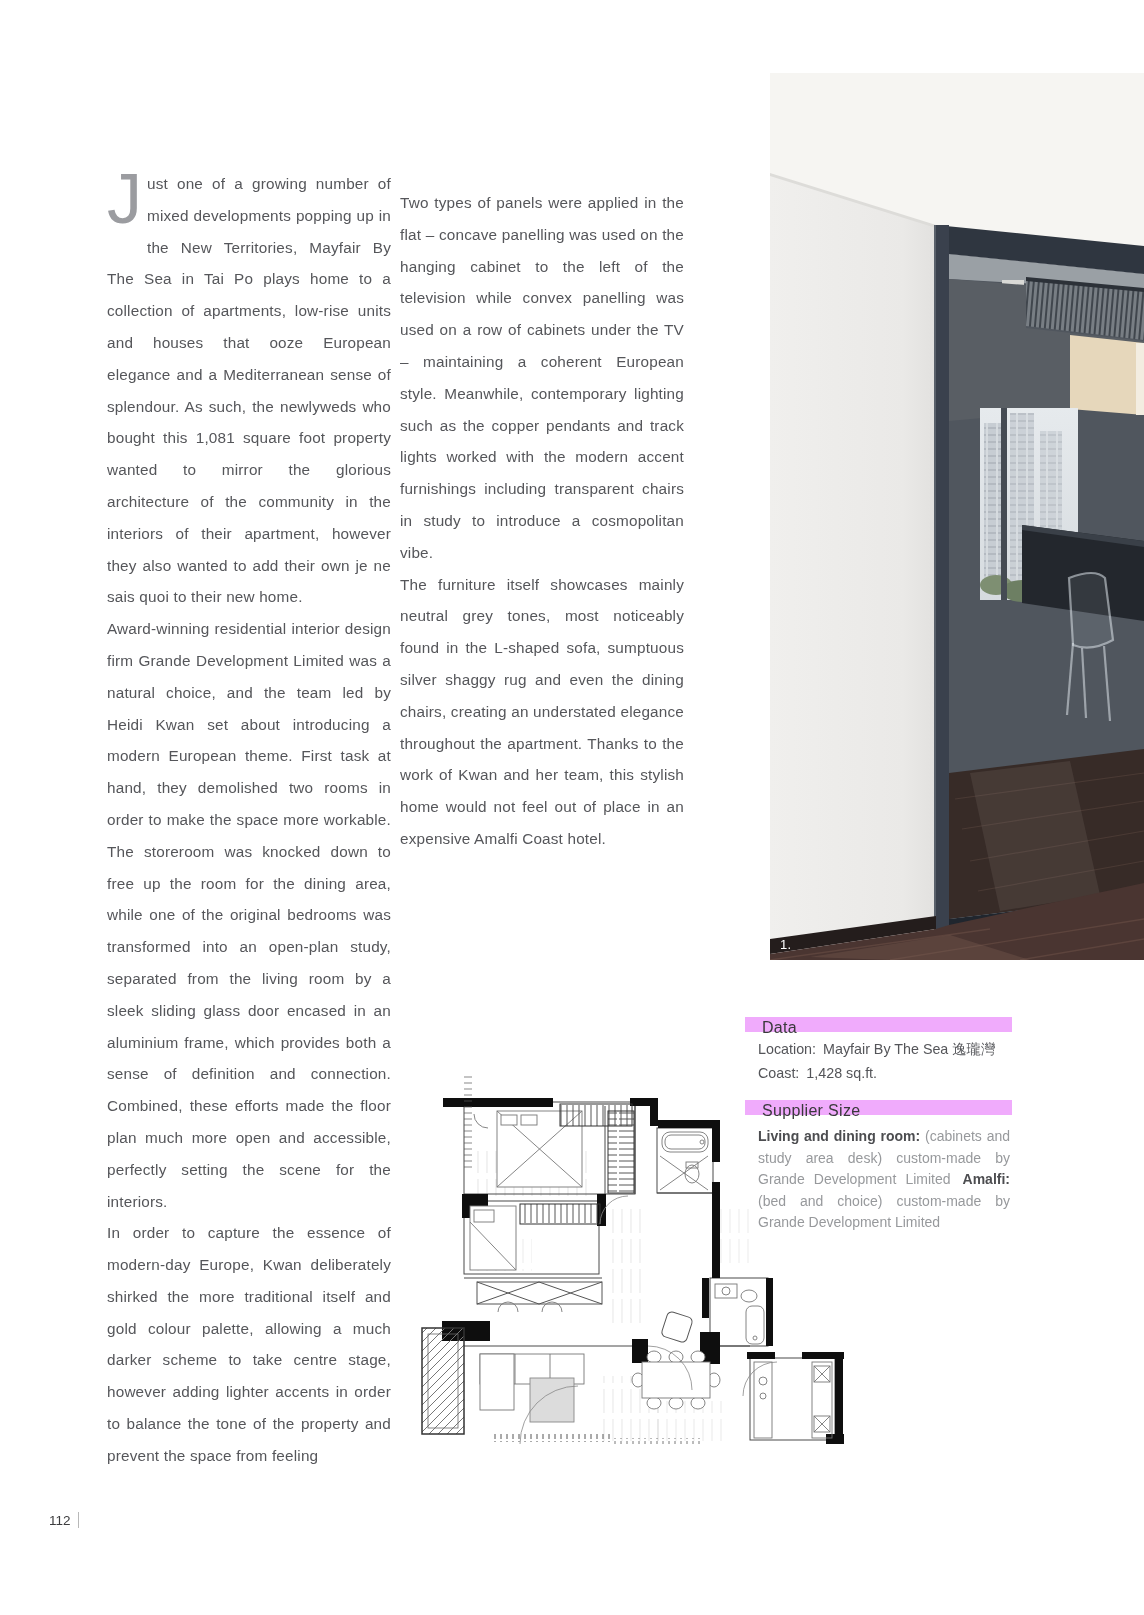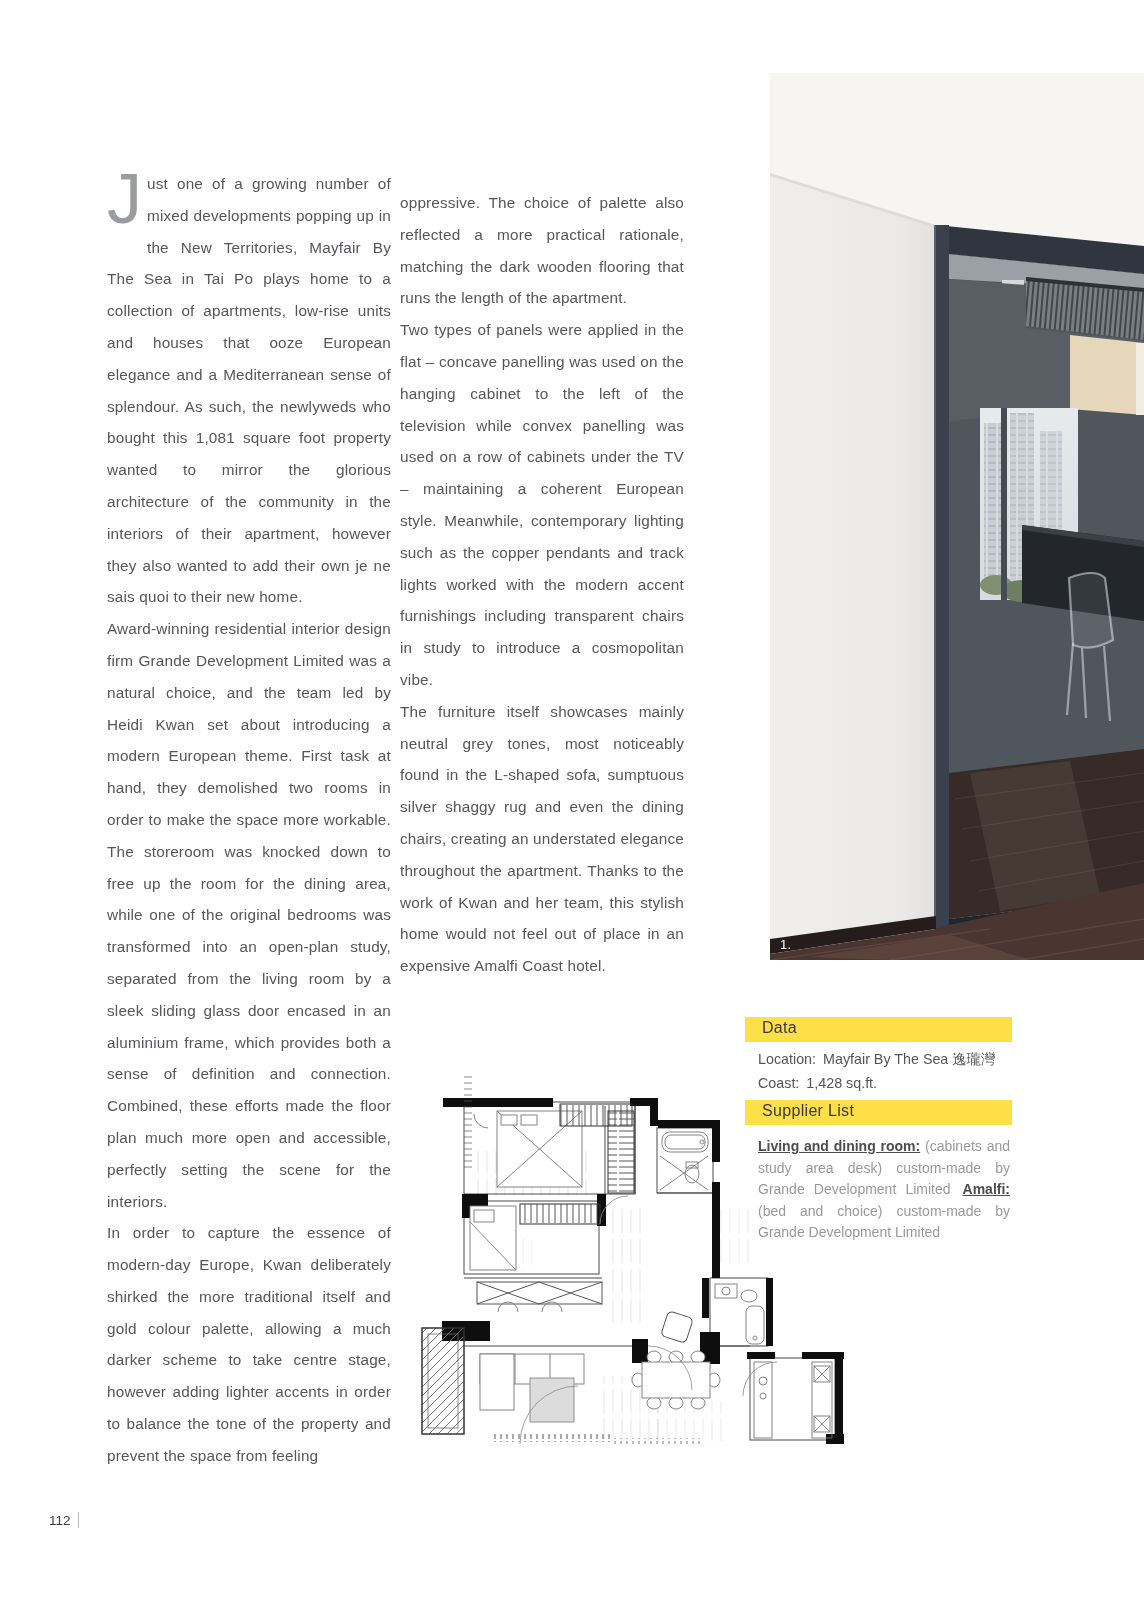--- a/index.html
+++ b/index.html
@@ -18,28 +18,28 @@
   
   .photo{position:absolute;left:770px;top:73px;width:374px;height:887px;}
   .photo svg{display:block;}
   .photo-caption{position:absolute;left:10px;bottom:8px;color:#ffffff;
                  font-size:13px;letter-spacing:.03em;}
 
   
   .infobox{position:absolute;left:745px;width:267px;}
   .data-box{top:1017px;}
   .supplier-box{top:1100px;}
-  .info-header{background:#fde047;height:25px;line-height:21px;padding-left:17px;
+  .info-header{background:#f0abfc;height:15px;line-height:21px;padding-left:17px;
                font-size:16px;color:#39393b;font-weight:500;letter-spacing:.02em;}
   .data-rows{padding-left:13px;padding-top:5px;font-size:14.3px;line-height:24px;
              color:#545559;font-weight:300;}
   .data-label{margin-right:7px;}
   .supplier-body{margin:11px 0 0 13px;width:252px;font-size:14px;line-height:21.5px;
                  text-align:justify;color:#97999c;font-weight:300;}
-  .supplier-body .bold{color:#4c4d50;font-weight:700;text-decoration:underline;}
+  .supplier-body .bold{color:#4c4d50;font-weight:700;}
   .supplier-body .gap{display:inline-block;width:12px;}
 
   
   .floorplan{position:absolute;left:402px;top:1056px;width:470px;height:390px;}
   .floorplan svg{display:block;}
 
   
   .page-number{position:absolute;left:49px;top:1512px;font-size:13.5px;color:#3c3c3e;
                display:flex;align-items:center;gap:7px;}
   .page-number .rule{width:1px;height:16px;background:#b8b8b8;display:inline-block;}
@@ -49,21 +49,20 @@
 
 <div class="page">
 
   <section class="col col-1">
     <p><span class="dropcap">J</span><span>ust one of a growing number of mixed developments popping up in the New Territories, Mayfair By The Sea in Tai Po plays home to a collection of apartments, low-rise units and houses that ooze European elegance and a Mediterranean sense of splendour. As such, the newlyweds who bought this 1,081 square foot property wanted to mirror the glorious architecture of the community in the interiors of their apartment, however they also wanted to add their own je ne sais quoi to their new home.</span></p>
     <p>Award-winning residential interior design firm Grande Development Limited was a natural choice, and the team led by Heidi Kwan set about introducing a modern European theme. First task at hand, they demolished two rooms in order to make the space more workable. The storeroom was knocked down to free up the room for the dining area, while one of the original bedrooms was transformed into an open-plan study, separated from the living room by a sleek sliding glass door encased in an aluminium frame, which provides both a sense of definition and connection. Combined, these efforts made the floor plan much more open and accessible, perfectly setting the scene for the interiors.</p>
     <p>In order to capture the essence of modern-day Europe, Kwan deliberately shirked the more traditional itself and gold colour palette, allowing a much darker scheme to take centre stage, however adding lighter accents in order to balance the tone of the property and prevent the space from feeling</p>
   </section>
 
   <section class="col col-2">
-    <p>oppressive. The choice of palette also reflected a more practical rationale, matching the dark wooden flooring that runs the length of the apartment.</p>
     <p>Two types of panels were applied in the flat – concave panelling was used on the hanging cabinet to the left of the television while convex panelling was used on a row of cabinets under the TV – maintaining a coherent European style. Meanwhile, contemporary lighting such as the copper pendants and track lights worked with the modern accent furnishings including transparent chairs in study to introduce a cosmopolitan vibe.</p>
     <p>The furniture itself showcases mainly neutral grey tones, most noticeably found in the L-shaped sofa, sumptuous silver shaggy rug and even the dining chairs, creating an understated elegance throughout the apartment. Thanks to the work of Kwan and her team, this stylish home would not feel out of place in an expensive Amalfi Coast hotel.</p>
   </section>
 
   <figure class="photo" style="margin:0">
     <svg width="374" height="887" viewBox="0 0 374 887">
       <defs>
         <linearGradient id="wallg" x1="0" y1="0" x2="1" y2="0">
           <stop offset="0" stop-color="#f0efed"></stop>
             <stop offset="0.8" stop-color="#eae9e7"></stop>
@@ -153,21 +152,21 @@
 
   <aside class="infobox data-box">
     <div class="info-header">Data</div>
     <div class="data-rows">
       <div><span class="data-label">Location:</span><span>Mayfair By The Sea 逸瓏灣</span></div>
       <div><span class="data-label">Coast:</span><span>1,428 sq.ft.</span></div>
     </div>
   </aside>
 
   <aside class="infobox supplier-box">
-    <div class="info-header">Supplier List</div>
+    <div class="info-header">Supplier Size</div>
     <p class="supplier-body"><span class="bold">Living and dining room:</span> <span>(cabinets and study area desk) custom-made by Grande Development Limited</span><span class="gap"></span><span class="bold">Amalfi:</span> <span>(bed and choice) custom-made by Grande Development Limited</span></p>
   </aside>
 
   <figure class="floorplan" style="margin:0">
     <svg width="470" height="390" viewBox="0 0 470 390">
       <defs>
         <pattern id="hang" width="6" height="24" patternUnits="userSpaceOnUse">
           <line x1="3" y1="1" x2="3" y2="23" stroke="#555" stroke-width="1"></line>
         </pattern>
         <pattern id="hangH" width="24" height="6" patternUnits="userSpaceOnUse">

